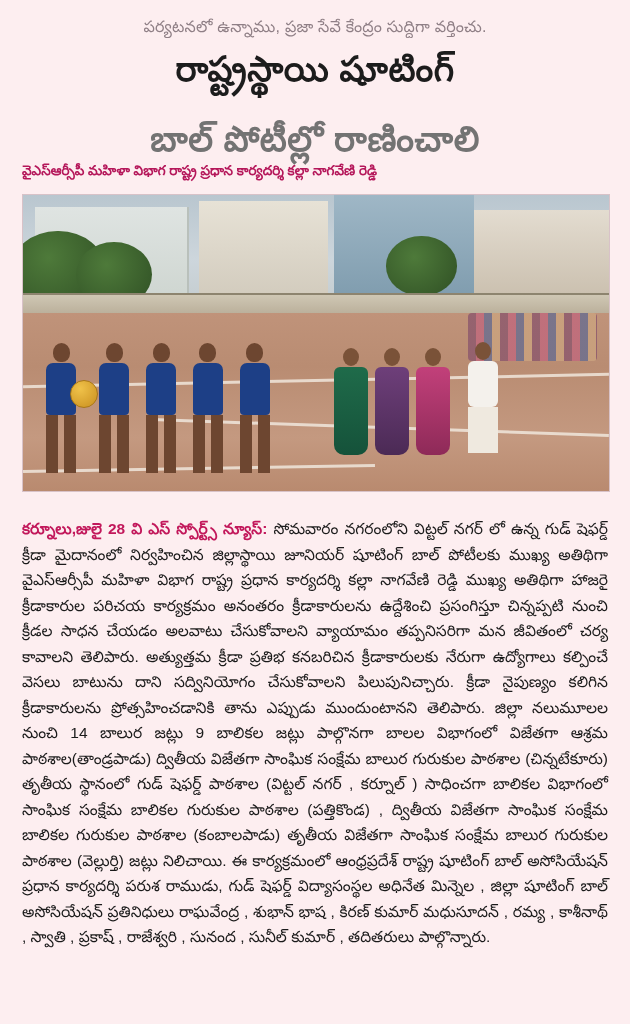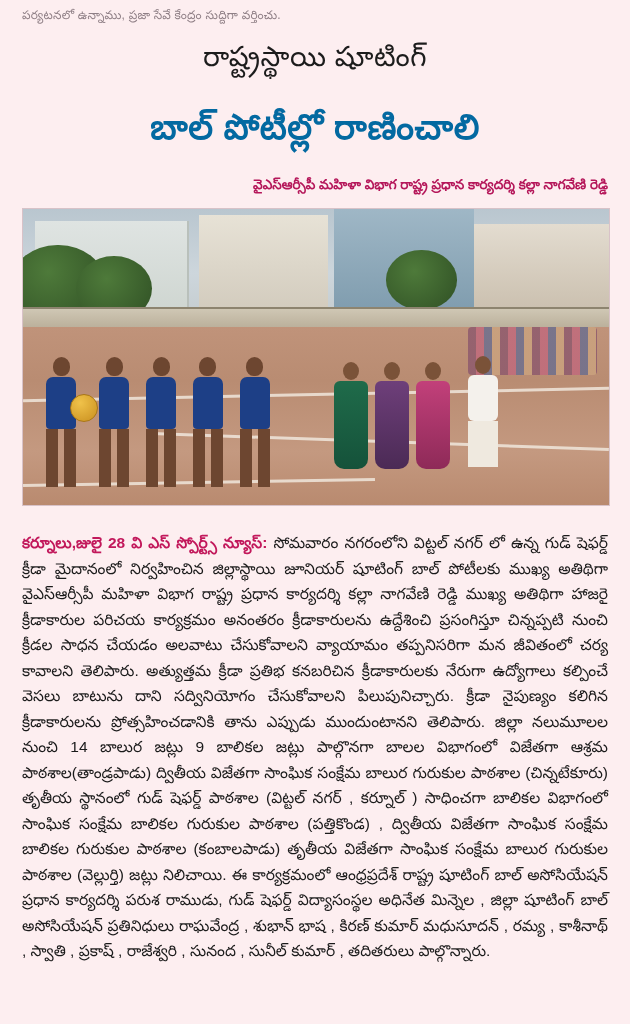--- a/index.html
+++ b/index.html
@@ -16,54 +16,54 @@
   }
   .page {
     width: 630px;
     height: 1024px;
     background: #fdeef0;
     position: relative;
     box-sizing: border-box;
     padding: 0 22px;
   }
   .cut-line {
-    font-size: 12px;
+    font-size: 16px;
     color: #6b5b63;
+    text-align: center;
     letter-spacing: 0.2px;
     line-height: 14px;
     height: 18px;
     overflow: hidden;
     opacity: 0.75;
-    padding-top: 8px;
+    padding-top: 20px;
     white-space: nowrap;
   }
   .headline1 {
     text-align: center;
-    font-size: 28px;
-    font-weight: normal;
+    font-size: 35px;
+    font-weight: bold;
     color: #1c1c1c;
     line-height: 46px;
     margin-top: 8px;
     letter-spacing: 0.5px;
   }
   .headline2 {
     text-align: center;
     font-size: 35px;
     font-weight: bold;
-    color: #0369a1;
+    color: #737373;
     line-height: 46px;
     margin-top: 24px;
     letter-spacing: 0.5px;
   }
   .subhead {
-    text-align: right;
+    text-align: left;
     font-size: 13.5px;
     font-weight: bold;
     color: #b5175a;
-    margin-top: 26px;
     line-height: 18px;
     white-space: nowrap;
   }
   .photo-wrap {
     margin: 14px auto 0 auto;
     width: 586px;
     height: 296px;
     position: relative;
     overflow: hidden;
     border: 1px solid #d8c2c8;

